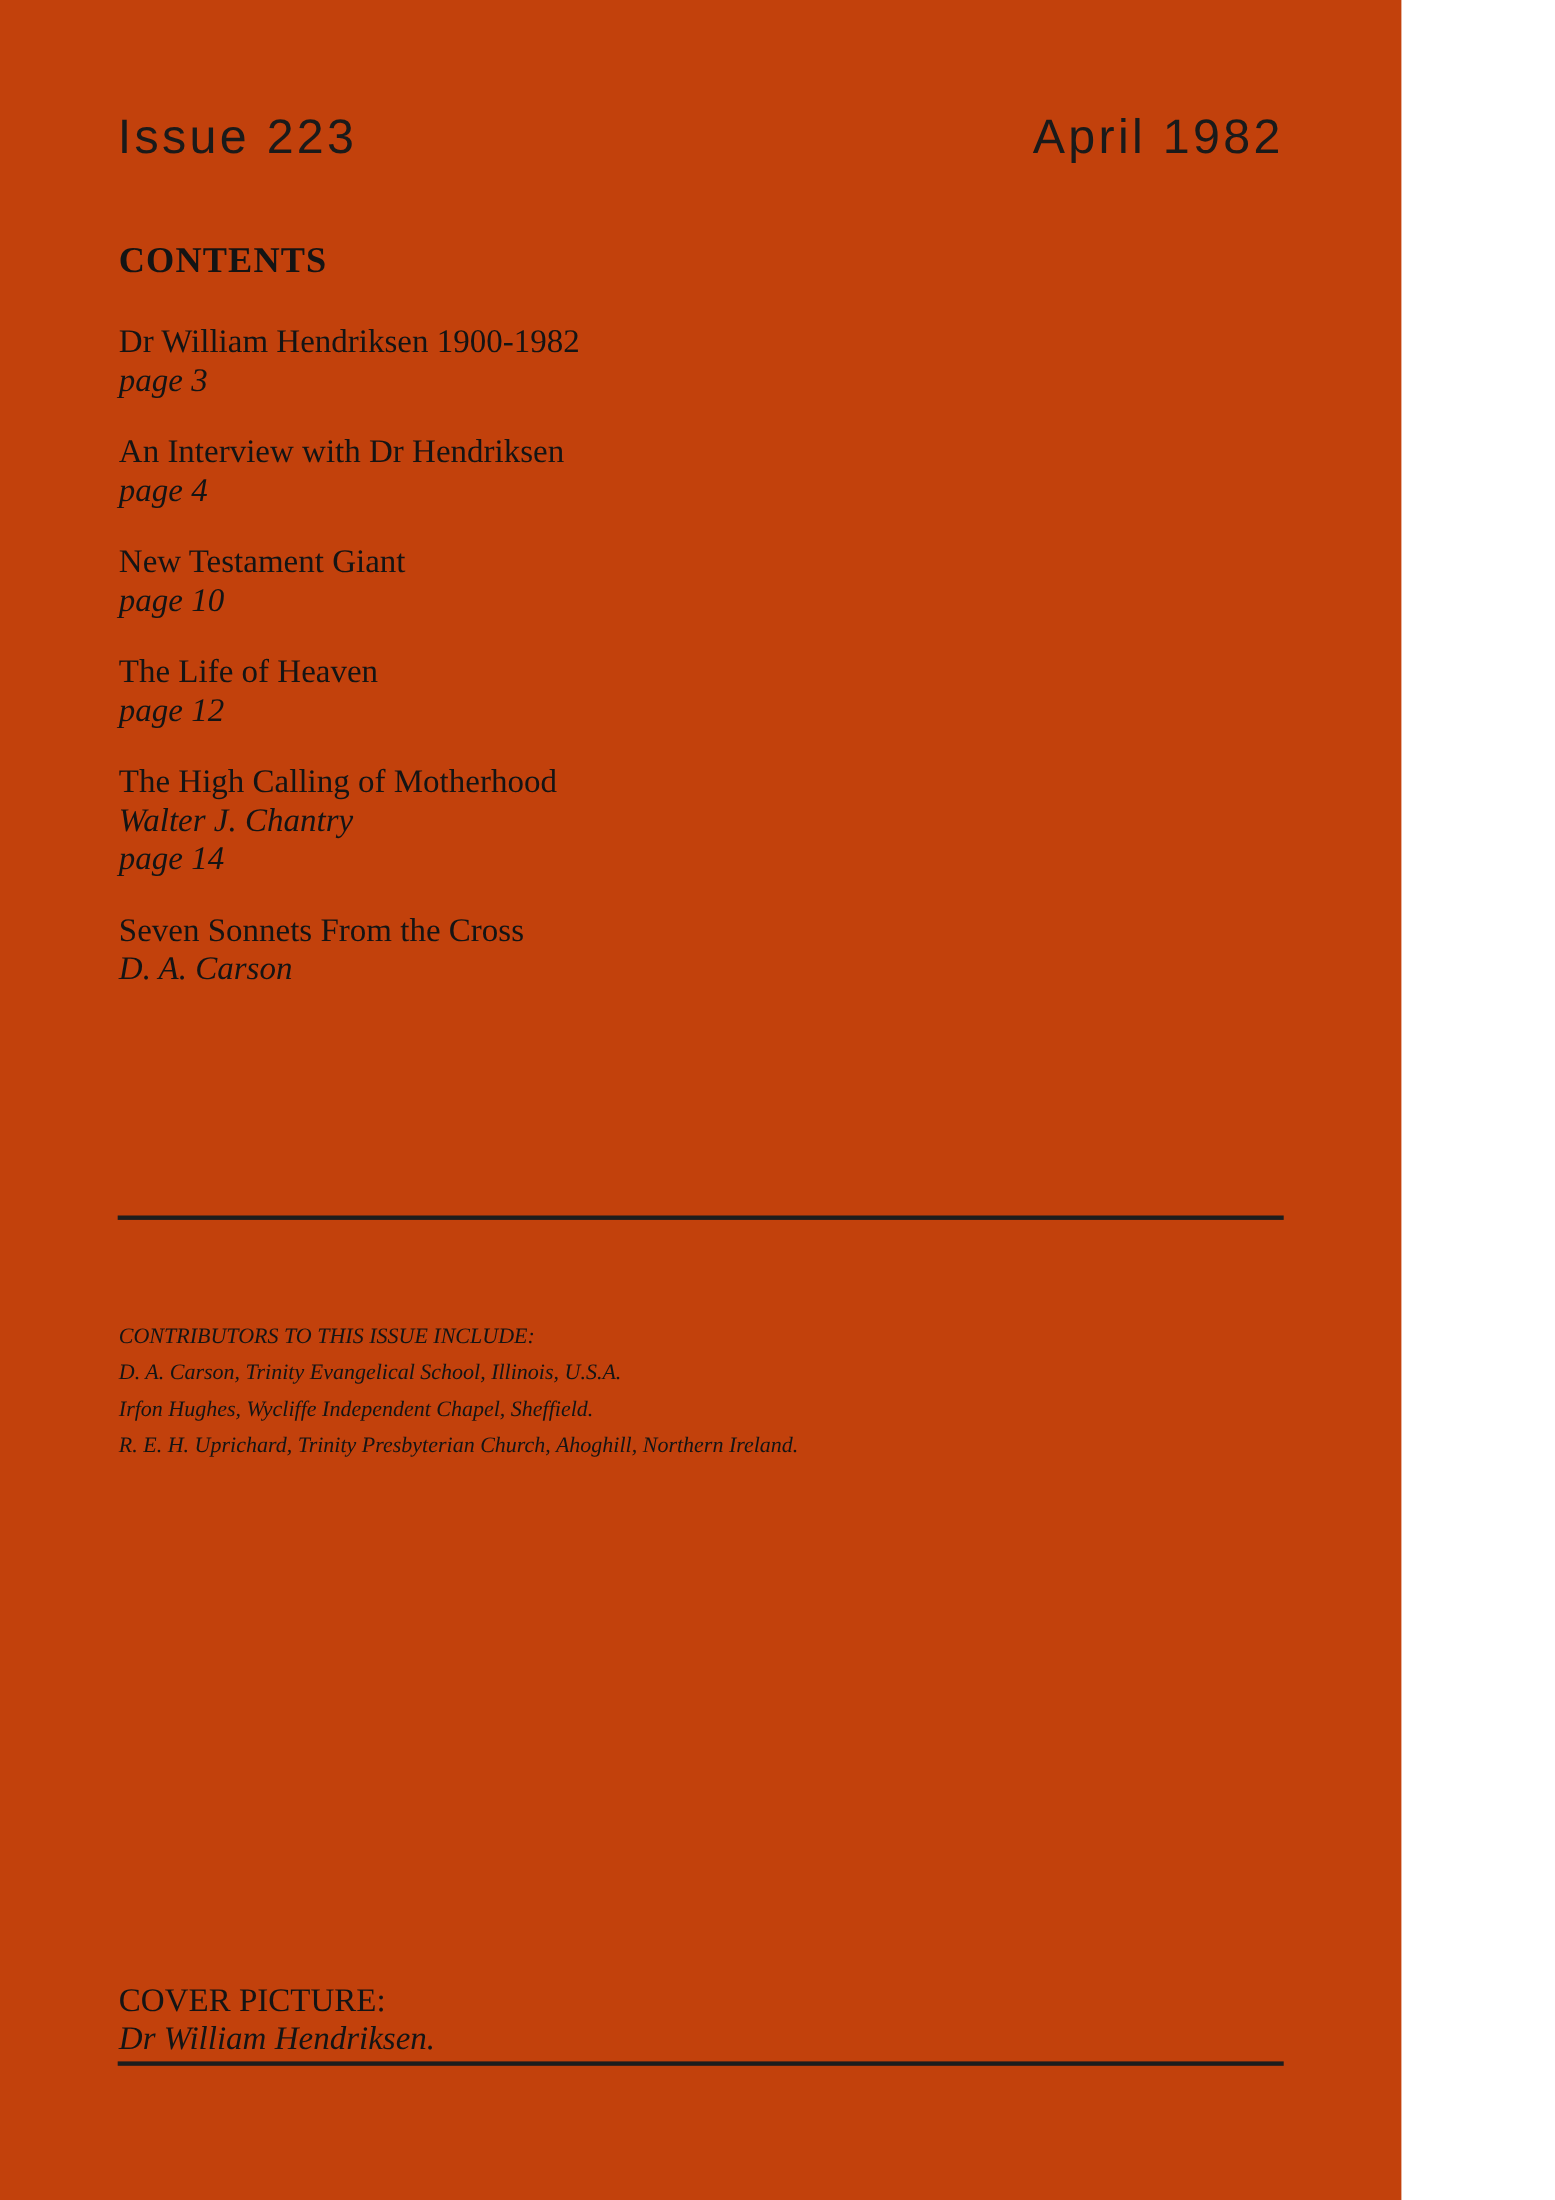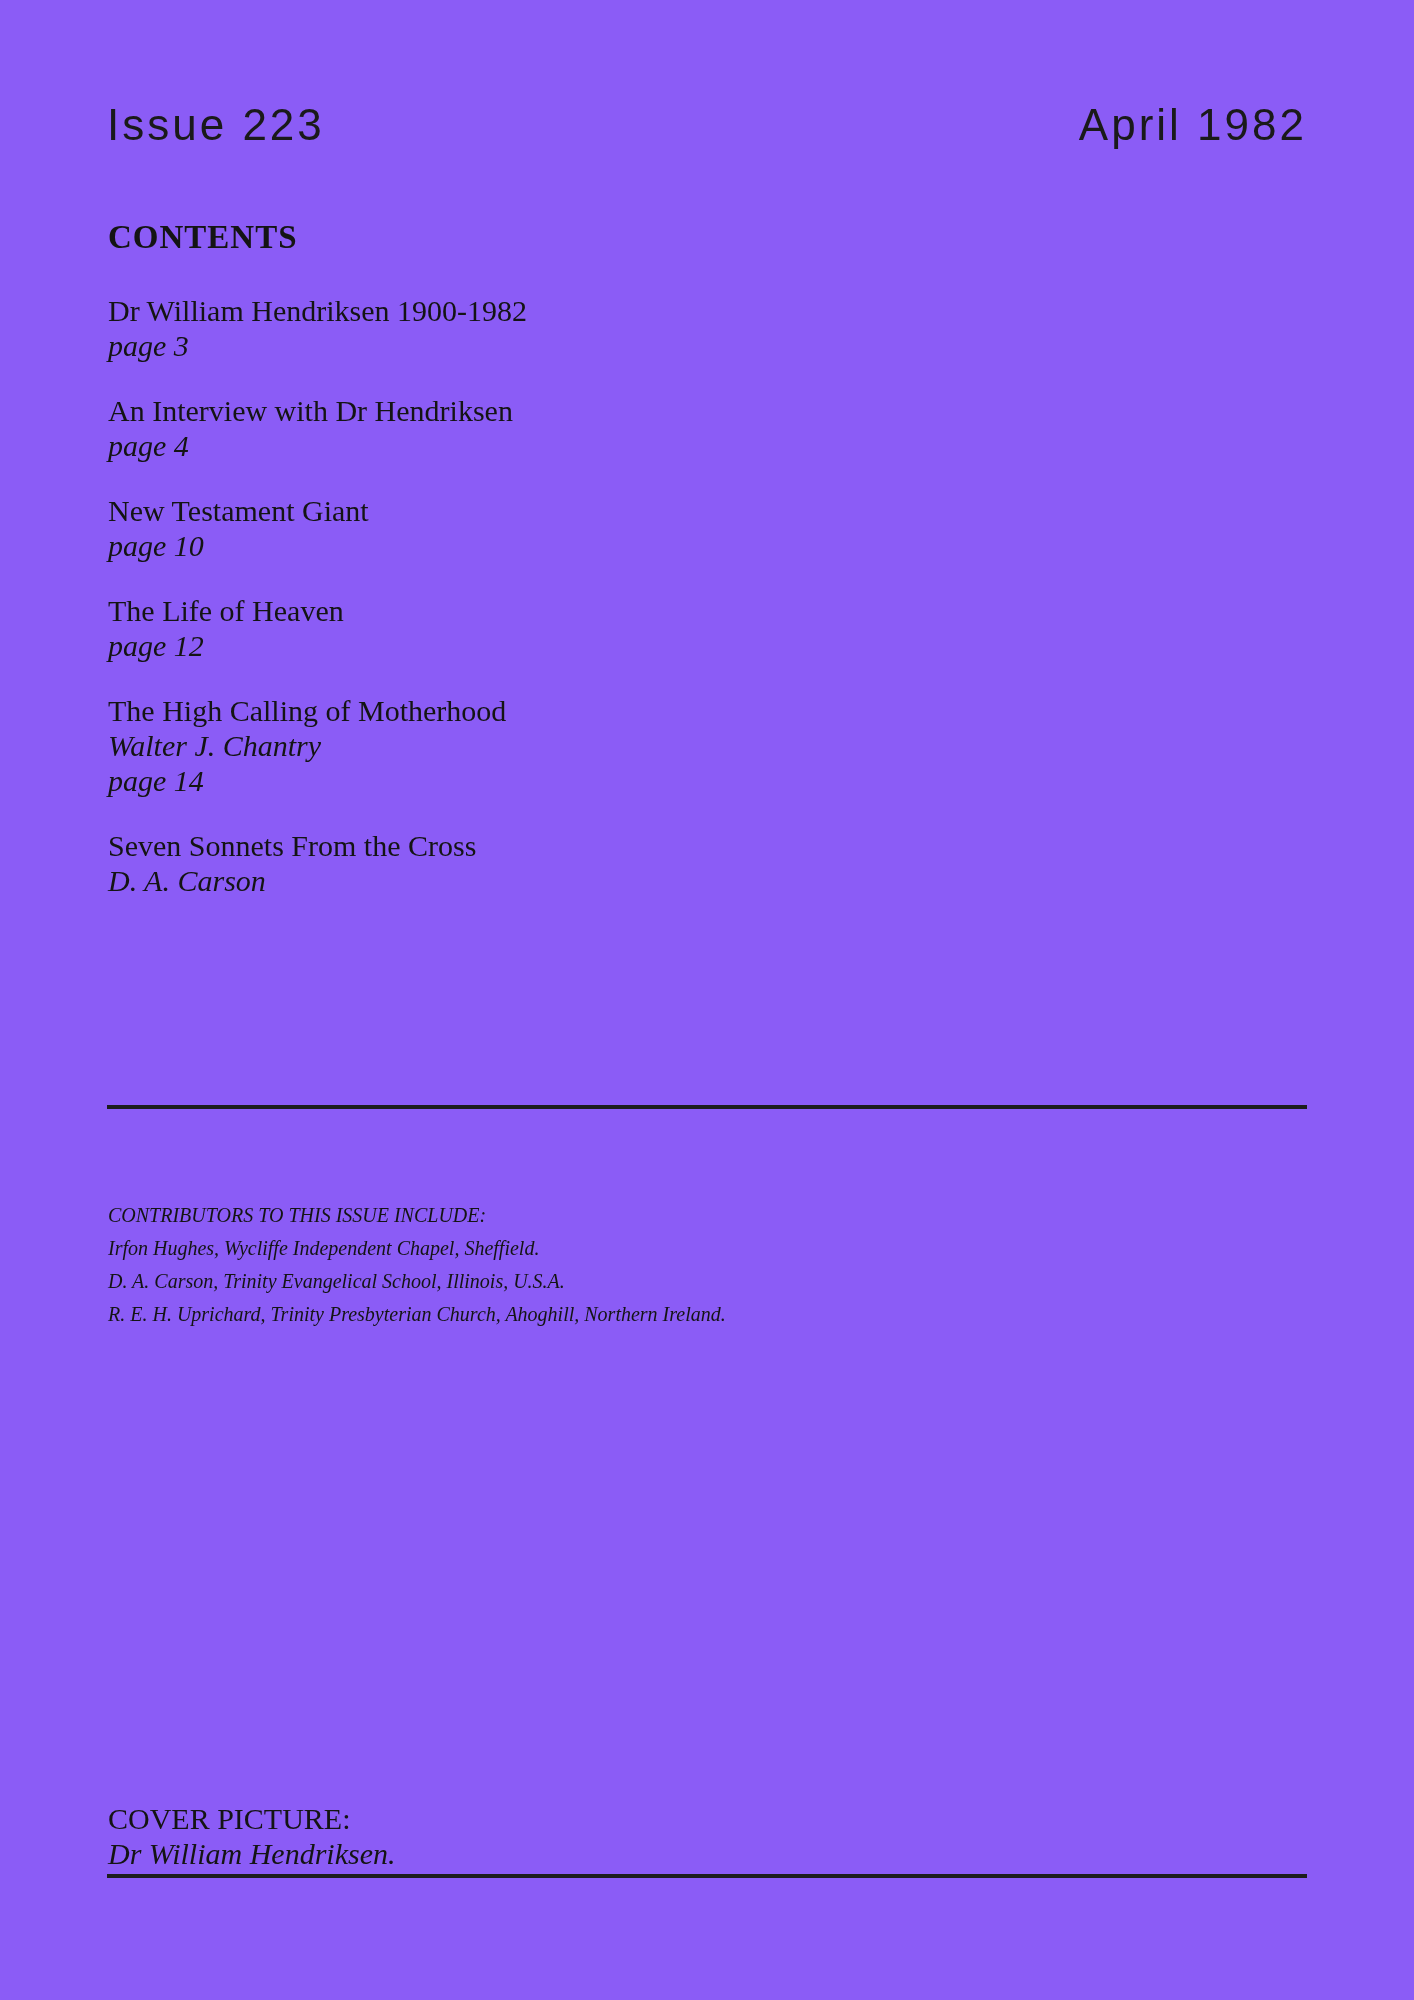--- a/index.html
+++ b/index.html
@@ -1,21 +1,21 @@
 <!DOCTYPE html>
 <html><head>
 <meta charset="utf-8">
 <style>
   * { margin: 0; padding: 0; box-sizing: border-box; }
   html, body { background: #ffffff; }
   .page {
     position: relative;
-    width: 1414px;
+    width: 1274px;
     height: 2000px;
-    background: #8b5cf6;
+    background: #c2410c;
     color: #141414;
     font-family: "Liberation Serif", serif;
     overflow: hidden;
   }
   .header {
     position: absolute;
     left: 107px;
     right: 107px;
     top: 101px;
     display: flex;
@@ -110,22 +110,22 @@
     <div class="toc-entry">
       <div class="toc-title">Seven Sonnets From the Cross</div>
       <div class="toc-author">D. A. Carson</div>
     </div>
   </div>
 
   <div class="rule rule-top"></div>
 
   <div class="contributors">
     <div>CONTRIBUTORS TO THIS ISSUE INCLUDE:</div>
+    <div>D. A. Carson, Trinity Evangelical School, Illinois, U.S.A.</div>
     <div>Irfon Hughes, Wycliffe Independent Chapel, Sheffield.</div>
-    <div>D. A. Carson, Trinity Evangelical School, Illinois, U.S.A.</div>
     <div>R. E. H. Uprichard, Trinity Presbyterian Church, Ahoghill, Northern Ireland.</div>
   </div>
 
   <div class="cover-note">
     <div>COVER PICTURE:</div>
     <div class="italic">Dr William Hendriksen.</div>
   </div>
 
   <div class="rule rule-bottom"></div>
 

